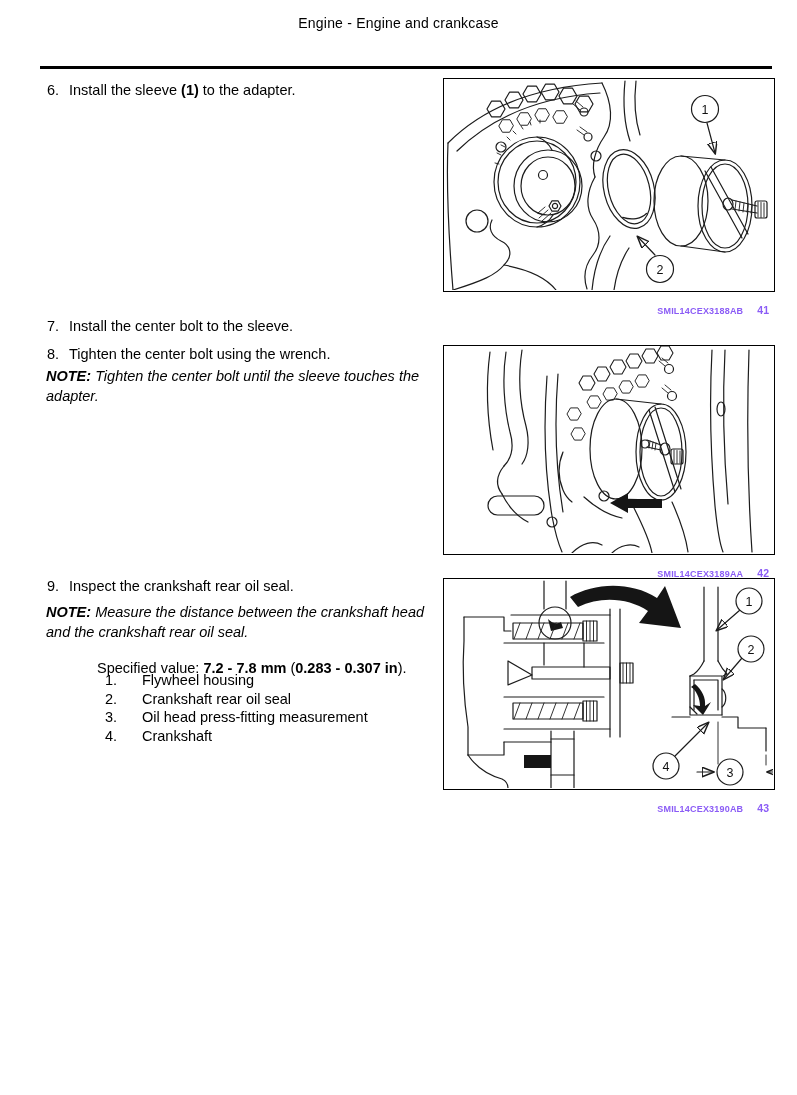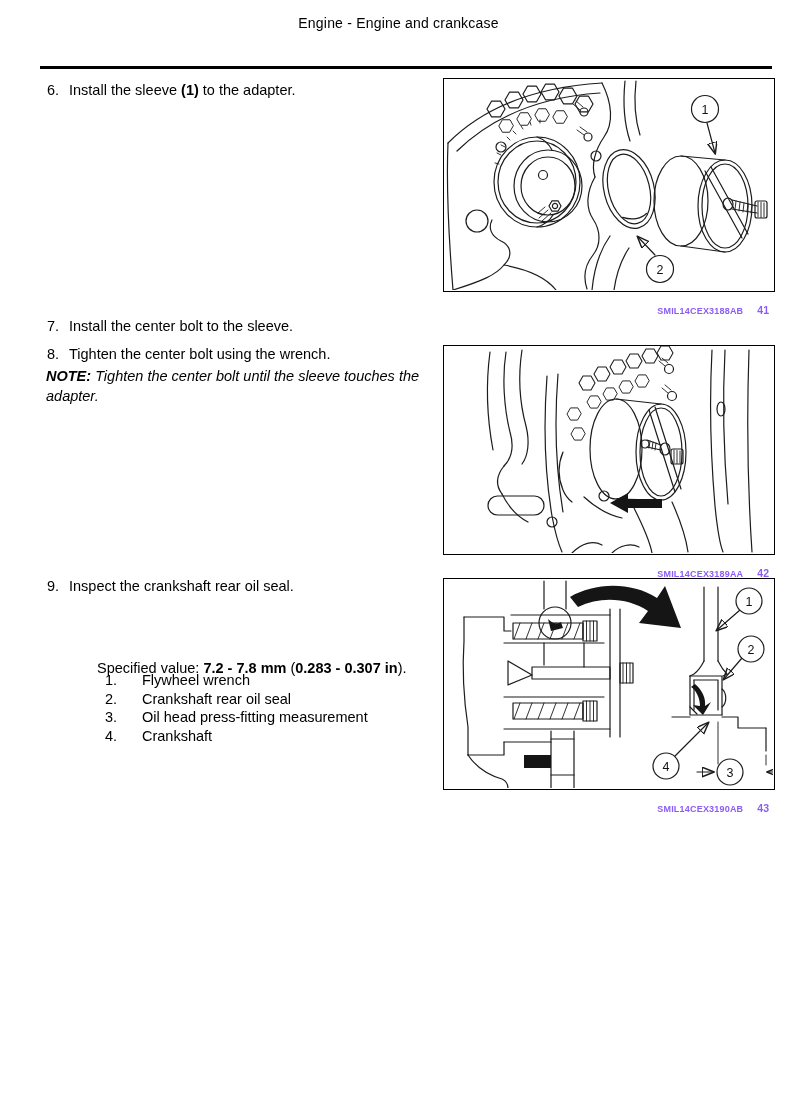--- a/index.html
+++ b/index.html
@@ -270,27 +270,31 @@
     </svg>
   </div>
   <div class="figcap" style="top:563px;">
     <span class="code">SMIL14CEX3189AA</span><span class="fignum">42</span>
   </div>
 
   <div class="step" style="top:577px;">
     <span class="n">9.</span>
     <span class="t">Inspect the crankshaft rear oil seal.</span>
   </div>
+  <div class="note" style="top:603px;">
+    <b>NOTE:</b>
+    <span>Measure the distance between the crankshaft head and the crankshaft rear oil seal.</span>
+  </div>
   <div class="spec" style="top:647px;margin-top:12px;">
     <span>Specified value: </span><b>7.2 - 7.8 mm</b><span> (</span><b>0.283 - 0.307 in</b><span>).</span>
   </div>
   <div class="legend" style="top:671px;">
     <div class="row">
       <span class="n">1.</span>
-      <span>Flywheel wrench</span>
+      <span>Flywheel housing</span>
     </div>
     <div class="row">
       <span class="n">2.</span>
       <span>Crankshaft rear oil seal</span>
     </div>
     <div class="row">
       <span class="n">3.</span>
       <span>Oil head press-fitting measurement</span>
     </div>
     <div class="row">

